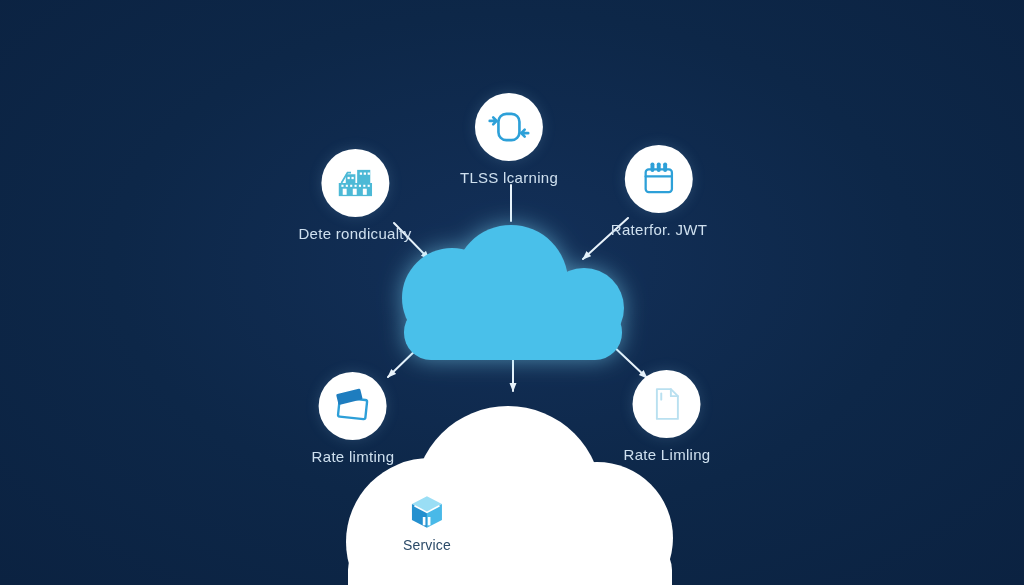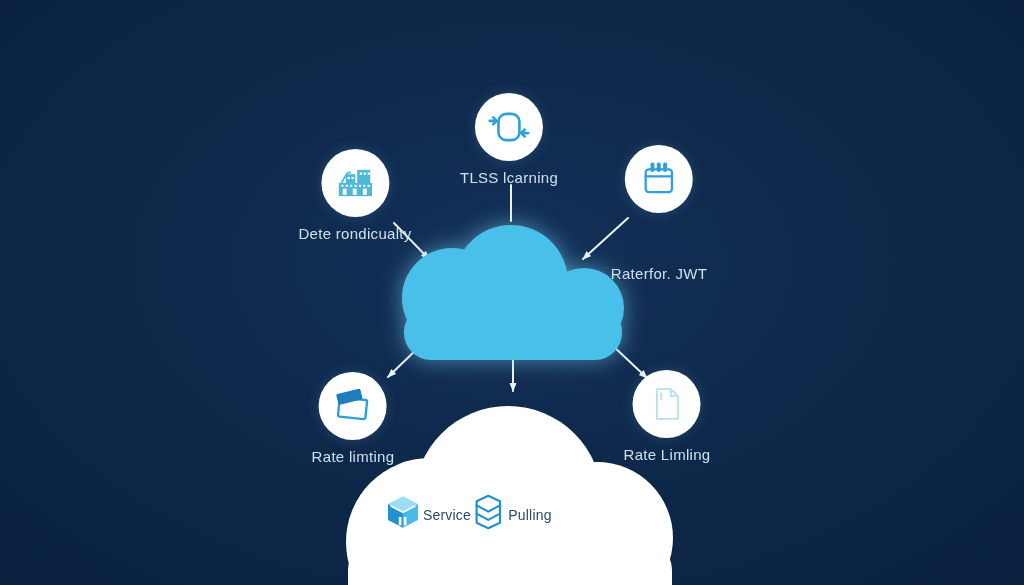--- a/index.html
+++ b/index.html
@@ -15,21 +15,21 @@
   }
   .circle{
     width:68px;height:68px;border-radius:50%;background:#ffffff;
     display:flex;align-items:center;justify-content:center;
     box-shadow:0 0 14px rgba(140,200,240,0.18);
   }
   .node-label{
     margin-top:8px;font-size:15px;color:#cfe0ef;letter-spacing:.3px;white-space:nowrap;
   }
   .cloud-item{
-    position:absolute;display:flex;align-items:center;
+    position:absolute;display:flex;flex-direction:column;align-items:center;
     transform:translateX(-50%);
     text-align:right;
   }
   .cloud-item .item-label{
     margin-top:5px;font-size:14px;color:#2b4a68;letter-spacing:.2px;white-space:nowrap;
   }
 </style>
 </head>
 <body>
 
@@ -109,21 +109,21 @@
         <g fill="none" stroke="#2da0d8" stroke-width="3" stroke-linecap="round" stroke-linejoin="round">
           <path d="M21 9 h6 a9 9 0 0 1 9 9 v12 a9 9 0 0 1 -9 9 h-6 a9 9 0 0 1 -9 -9 v-12 a9 9 0 0 1 9 -9"></path>
           <path d="M2 17 H10 M10 17 L6 13 M10 17 L6 21"></path>
           <path d="M46 31 H38 M38 31 L42 27 M38 31 L42 35"></path>
         </g>
       </svg>
     </div>
     <div class="node-label">TLSS lcarning</div>
   </div>
 
-  <div class="node" style="left:659px;top:145px;gap:44px;">
+  <div class="node" style="left:659px;top:145px;">
     <div class="circle">
       <svg width="42" height="42" viewBox="0 0 48 48">
         <g fill="none" stroke="#2da0d8" stroke-width="2.6" stroke-linecap="round">
           <rect x="9" y="13" width="30" height="26" rx="3.5"></rect>
           <line x1="9" y1="21" x2="39" y2="21"></line>
         </g>
         <g fill="#2da0d8">
           <rect x="14.5" y="5" width="4.5" height="11" rx="2.2"></rect>
           <rect x="21.7" y="5" width="4.5" height="11" rx="2.2"></rect>
           <rect x="29" y="5" width="4.5" height="11" rx="2.2"></rect>
@@ -165,25 +165,15 @@
       <polygon points="24,5 42,14.5 24,24 6,14.5" fill="#9adef5"></polygon>
       <polygon points="6,14.5 24,24 24,43 6,33.5" fill="#2490cf"></polygon>
       <polygon points="42,14.5 24,24 24,43 42,33.5" fill="#49b9e8"></polygon>
       <polyline points="9,16.5 24,24.5 39,16.5" fill="none" stroke="#ffffff" stroke-width="2"></polyline>
       <rect x="19" y="30" width="3.2" height="10" fill="#ffffff"></rect>
       <rect x="25" y="30" width="3.2" height="10" fill="#ffffff"></rect>
     </svg>
     <div class="item-label">Service</div>
   </div>
 
-  <div class="cloud-item" style="left:510px;top:492px;">
-    <svg width="40" height="40" viewBox="0 0 48 48">
-      <g fill="none" stroke="#2490cf" stroke-width="2.6" stroke-linejoin="round" stroke-linecap="round">
-        <path d="M10 11 L24 4.5 L38 11 V37 L24 43.5 L10 37 Z"></path>
-        <path d="M10 16 L24 23.5 L38 16"></path>
-        <path d="M10 26 L24 33.5 L38 26"></path>
-      </g>
-    </svg>
-    <div class="item-label">Pulling</div>
-  </div>
 
 
 </div>
 
 </body></html>

